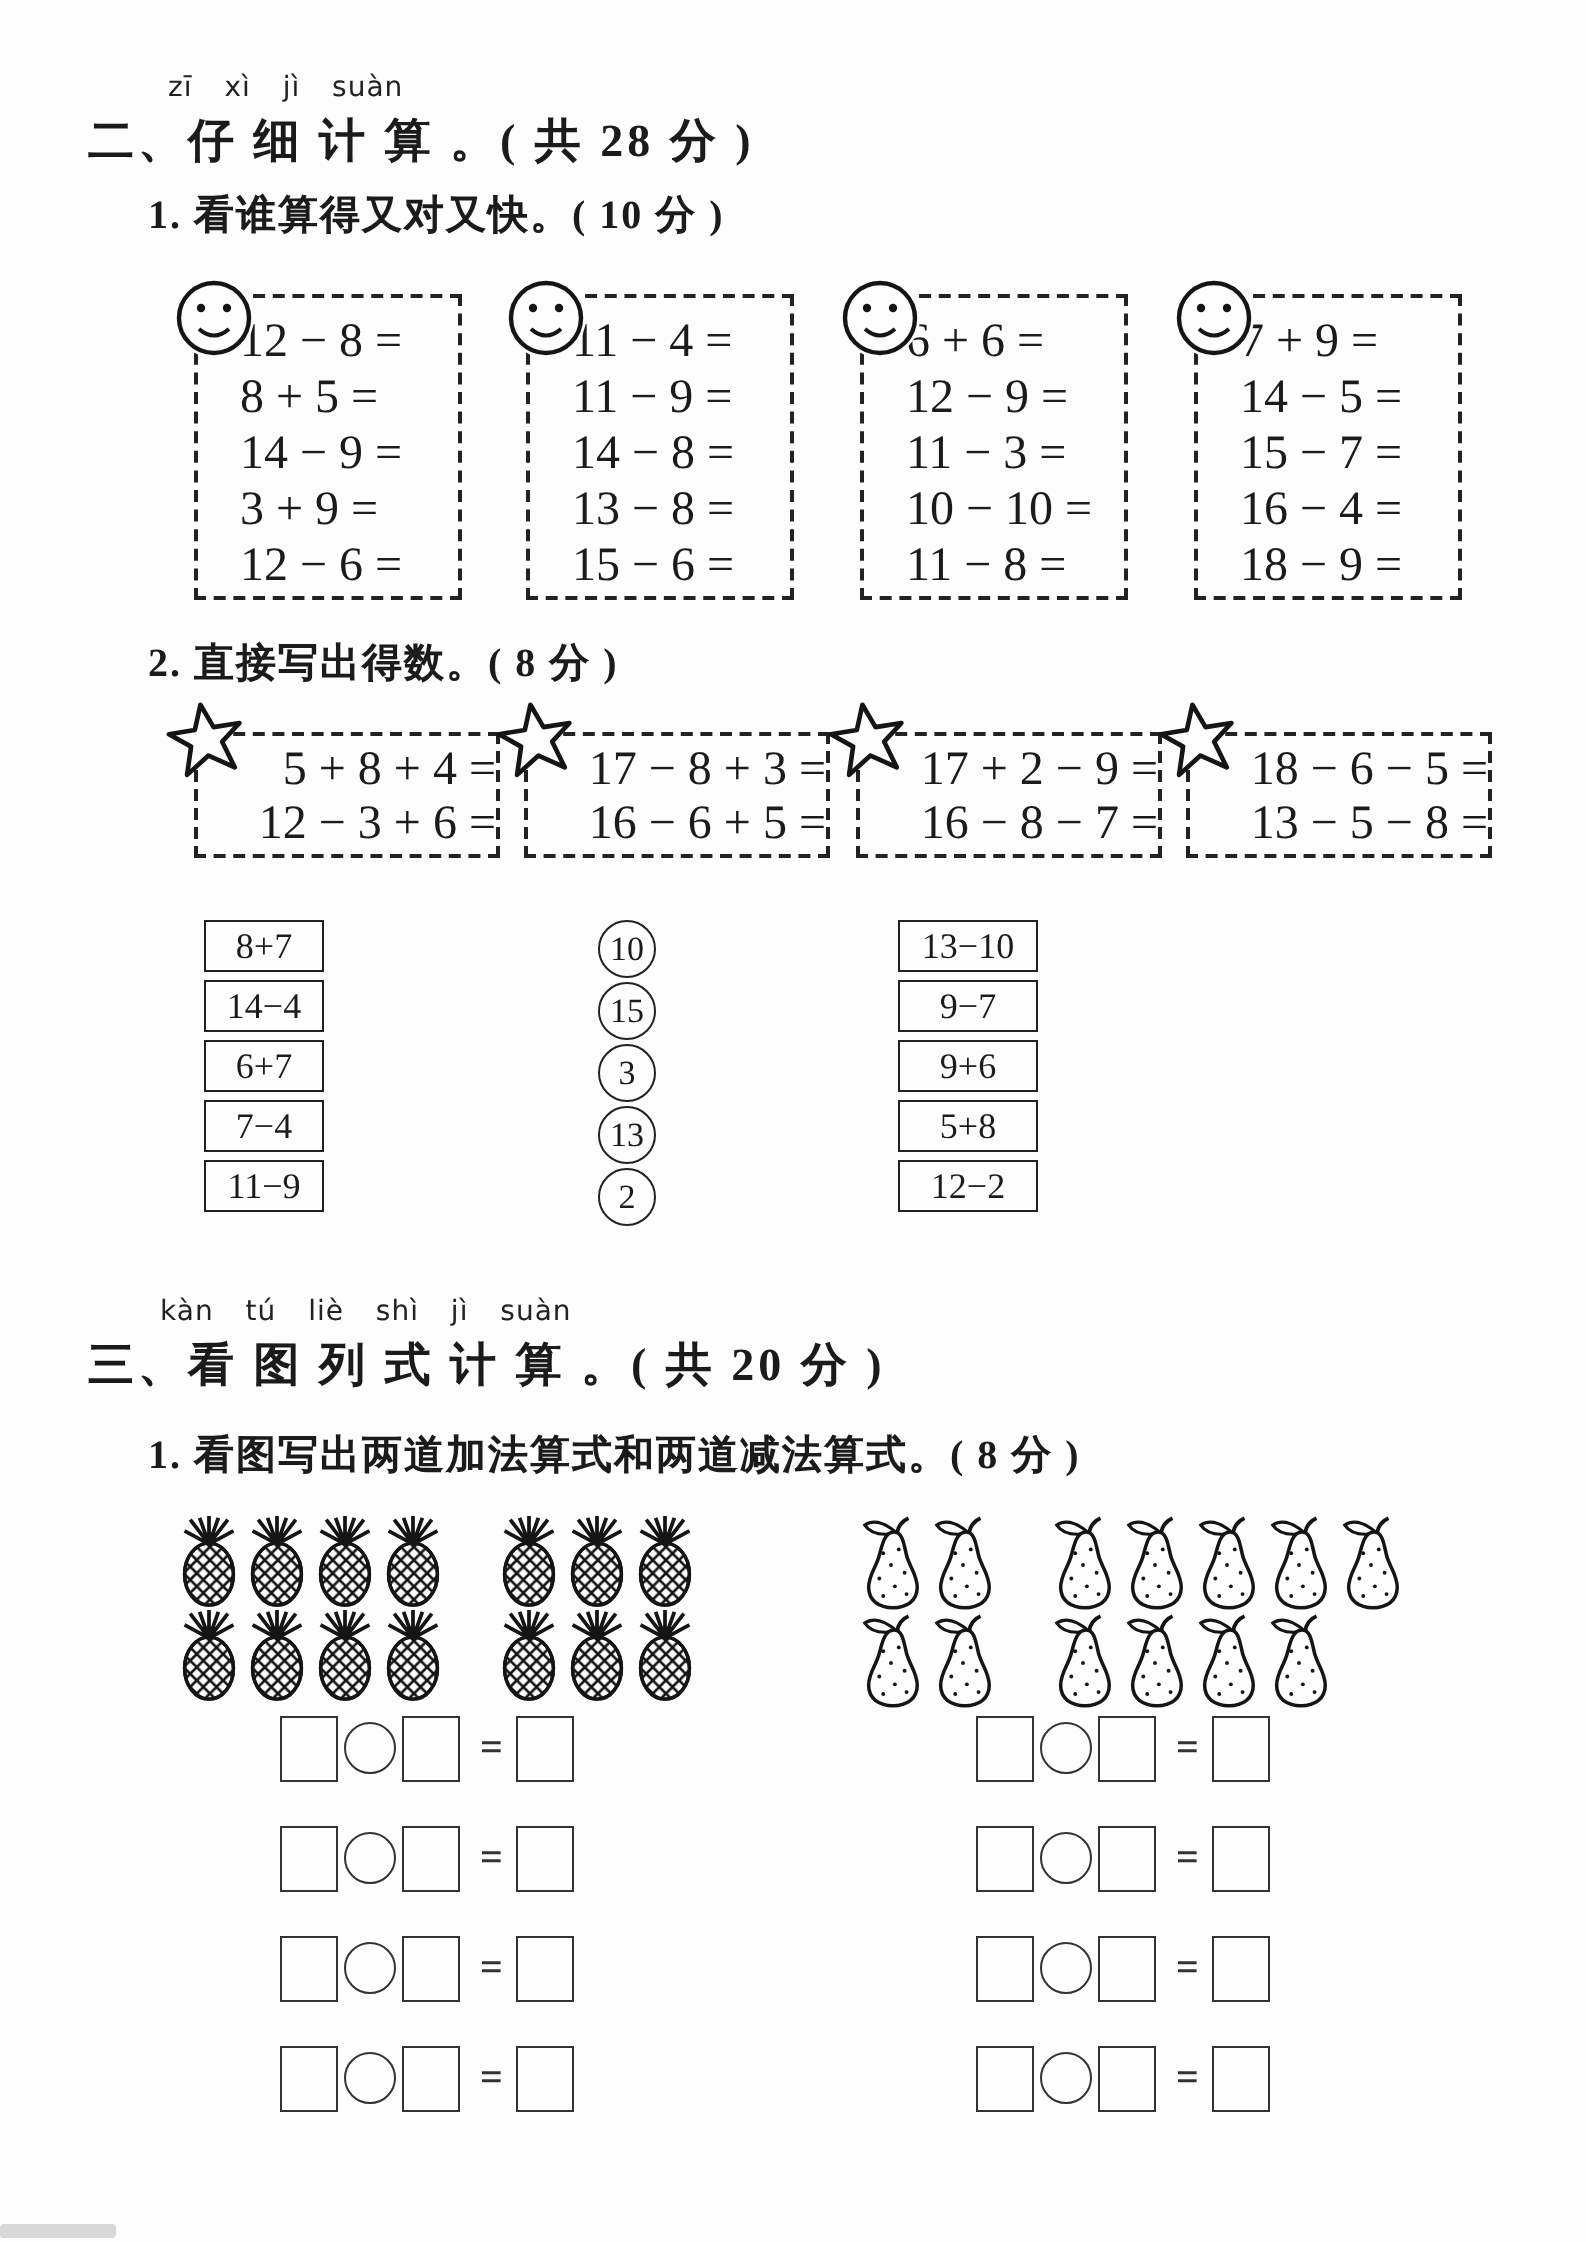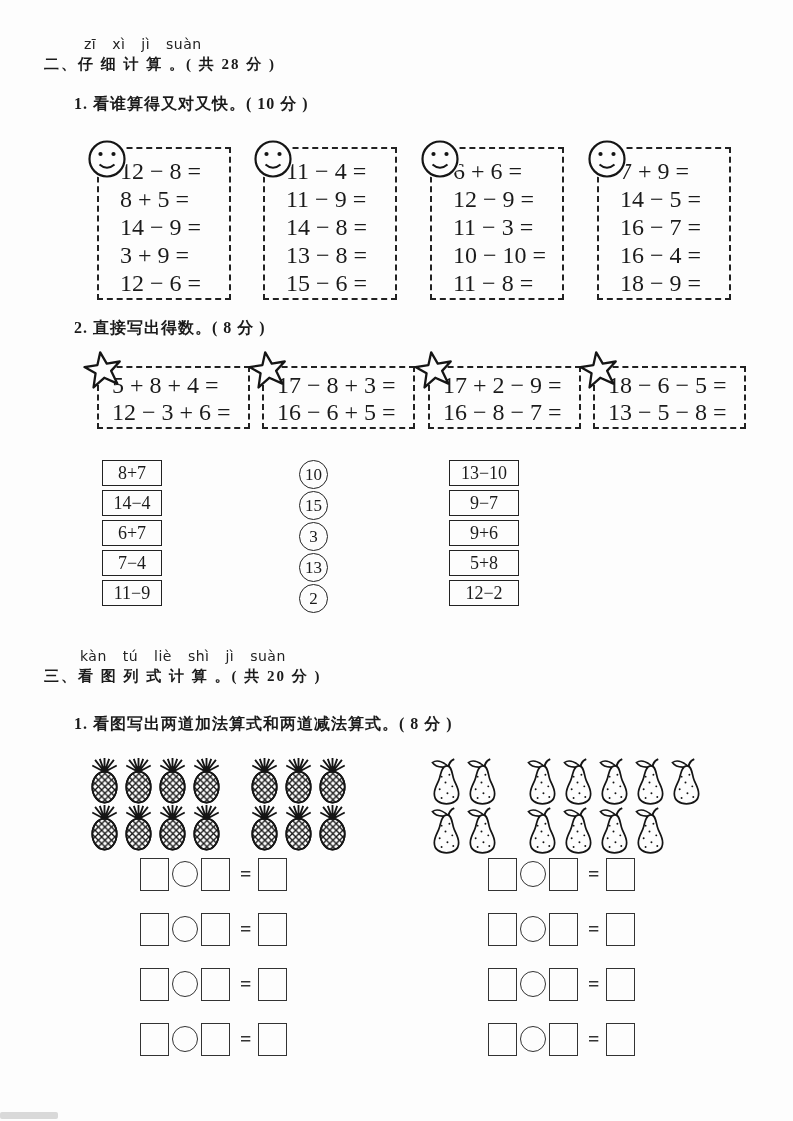--- a/index.html
+++ b/index.html
@@ -8,45 +8,45 @@
     background:#fdfdfd; color:#1b1b1b; overflow:hidden;
     font-family:"Liberation Serif","DejaVu Serif",serif;
   }
   .abs{position:absolute;}
   .pinyin{
     font-family:"DejaVu Sans","Liberation Sans",sans-serif;
     font-size:14px; color:#222; word-spacing:11px; letter-spacing:.5px;
     white-space:nowrap;
   }
   .h-main{
-    font-size:15px; font-weight:700; letter-spacing:2px; white-space:nowrap;
+    font-size:23px; font-weight:700; letter-spacing:2px; white-space:nowrap;
     font-family:"Liberation Serif","DejaVu Serif",serif;
   }
   .h-sub{
-    font-size:16px; font-weight:600; letter-spacing:1px; white-space:nowrap;
+    font-size:20px; font-weight:600; letter-spacing:1px; white-space:nowrap;
   }
   
   .calc-box{
     position:absolute; top:147px; width:134px; height:153px;
     border:2px dashed #222; box-sizing:border-box;
   }
   .calc-box .prob-list{padding:8px 0 0 21px;}
   .prob-line{
     font-size:24px; line-height:28px; white-space:nowrap;
     font-family:"Liberation Serif","DejaVu Serif",serif;
   }
   .c1{left:97px}.c2{left:263px}.c3{left:430px}.c4{left:597px}
   .smiley{position:absolute; width:40px; height:40px; top:-10px; left:-12px; background:#fdfdfd; border-radius:50%;}
   
   .star-box{
     position:absolute; top:366px; width:153px; height:63px;
     border:2px dashed #222; box-sizing:border-box;
   }
   .star-box .prob-list{padding:4px 0 0 13px;}
-  .star-box .prob-line{line-height:27px;}
+  .star-box .prob-line{line-height:27px;text-align:right;}
   .s1{left:97px}.s2{left:262px}.s3{left:428px}.s4{left:593px}
   .star{position:absolute; width:42px; height:42px; top:-19px; left:-17px; transform:rotate(-9deg);}
   
   .match-col{position:absolute; top:460px;margin-left:12px;}
   .m-left{left:90px}.m-mid{left:287px}.m-right{left:437px}
   .match-box{
     width:58px; height:24px; border:1.6px solid #222; margin-bottom:4px;
     text-align:center; font-size:18px; line-height:24px; background:#fdfdfd;
   }
   .m-right .match-box{width:68px;}
@@ -164,21 +164,21 @@
         <div class="prob-line">11 − 8 =</div>
       </div>
   </div>
   <div class="calc-box c4">
     <svg class="smiley">
         <use href="#smiley-sym"></use>
       </svg>
     <div class="prob-list">
         <div class="prob-line">7 + 9 =</div>
         <div class="prob-line">14 − 5 =</div>
-        <div class="prob-line">16 − 7 =</div>
+        <div class="prob-line">15 − 7 =</div>
         <div class="prob-line">16 − 4 =</div>
         <div class="prob-line">18 − 9 =</div>
       </div>
   </div>
 
   <div class="abs h-sub" style="left:74px; top:318px">2. 直接写出得数。( 8 分 )</div>
   <div class="star-box s1">
     <svg class="star">
         <use href="#star-sym"></use>
       </svg>

